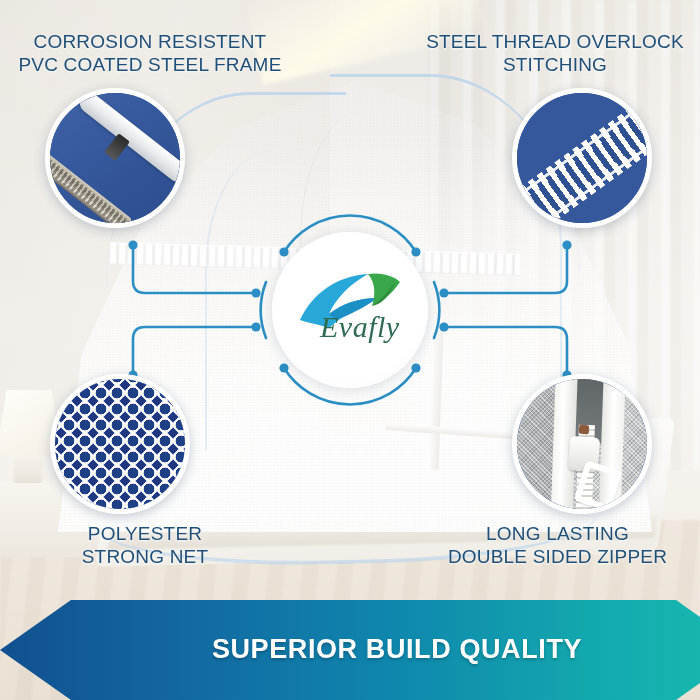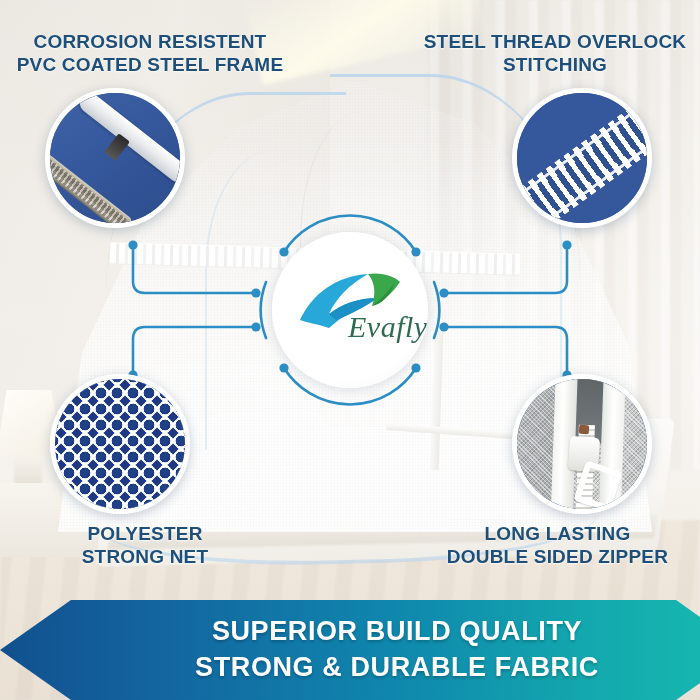--- a/index.html
+++ b/index.html
@@ -181,21 +181,20 @@
   .logo-wrap{position:relative;width:120px;height:96px;}
   .logo-mark{position:absolute;left:6px;top:6px;}
   .logo-word{
     position:absolute;left:30px;top:48px;
     font-family:"Liberation Serif", serif;
     font-style:italic;
     font-size:30px;
     letter-spacing:.5px;
     color:#2e6b52;
     white-space:nowrap;
-    margin-left:28px;
   }
 
   
   .feature{position:absolute;width:140px;height:140px;}
   .feature .disc{
     position:absolute;inset:0;border-radius:50%;
     border:5px solid #ffffff;
     box-shadow:0 3px 12px rgba(70,95,125,.3);
     overflow:hidden;background:#35589c;
   }
@@ -325,21 +324,21 @@
     position:absolute;left:62px;top:46px;width:10px;height:9px;
     background:#8a5a3a;border-radius:2px;transform:rotate(3deg);
   }
 
   
   .label{
     position:absolute;
     color:#1e4f79;
     font-size:19px;
     line-height:1.22;
-    font-weight:700;
+    font-weight:400;
     letter-spacing:.2px;
     text-align:center;
     white-space:pre-line;
     text-shadow:0 1px 2px rgba(255,255,255,.85);
   }
   .lbl-tl{left:10px;top:30px;width:280px;text-align:center;}
   .lbl-tr{left:420px;top:30px;width:270px;text-align:center;}
   .lbl-bl{left:10px;top:522px;width:270px;text-align:center;}
   .lbl-br{left:420px;top:522px;width:275px;text-align:center;}
 
@@ -492,17 +491,16 @@
   <div class="label lbl-tr">STEEL THREAD OVERLOCK
 STITCHING</div>
   <div class="label lbl-br">LONG LASTING
 DOUBLE SIDED ZIPPER</div>
   <div class="label lbl-bl">POLYESTER
 STRONG NET</div>
 
   <div class="banner">
     <div class="shape">
       <div class="line">SUPERIOR BUILD QUALITY</div>
-      <div class="line">STRONG &amp; DURABLE FABRIC</div>
     </div>
   </div>
 
 </div>
 
 </body></html>

